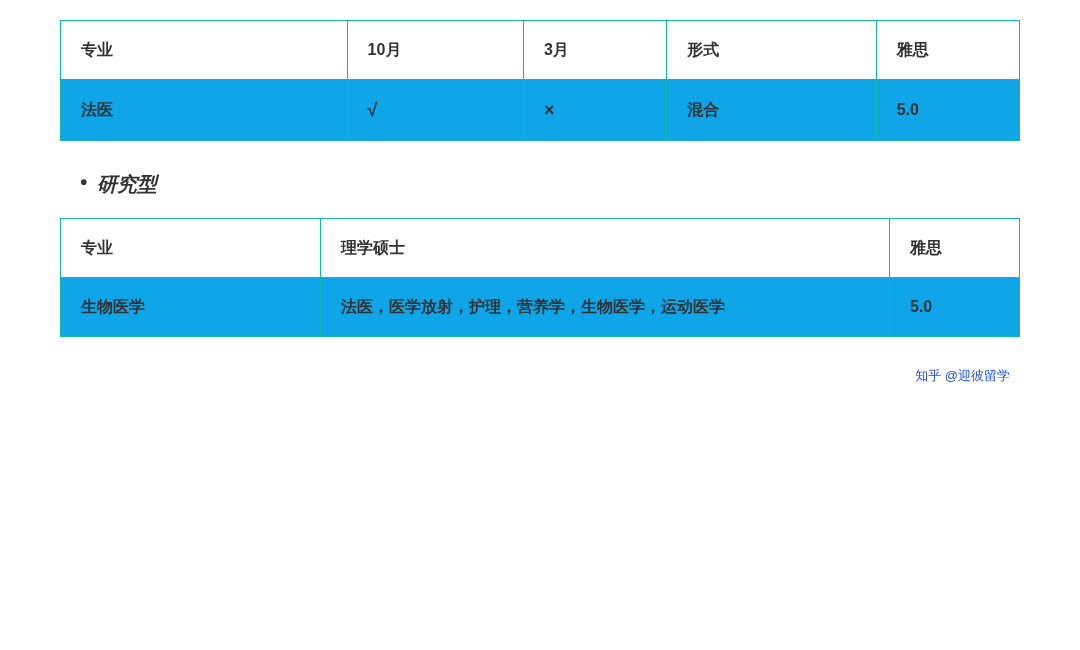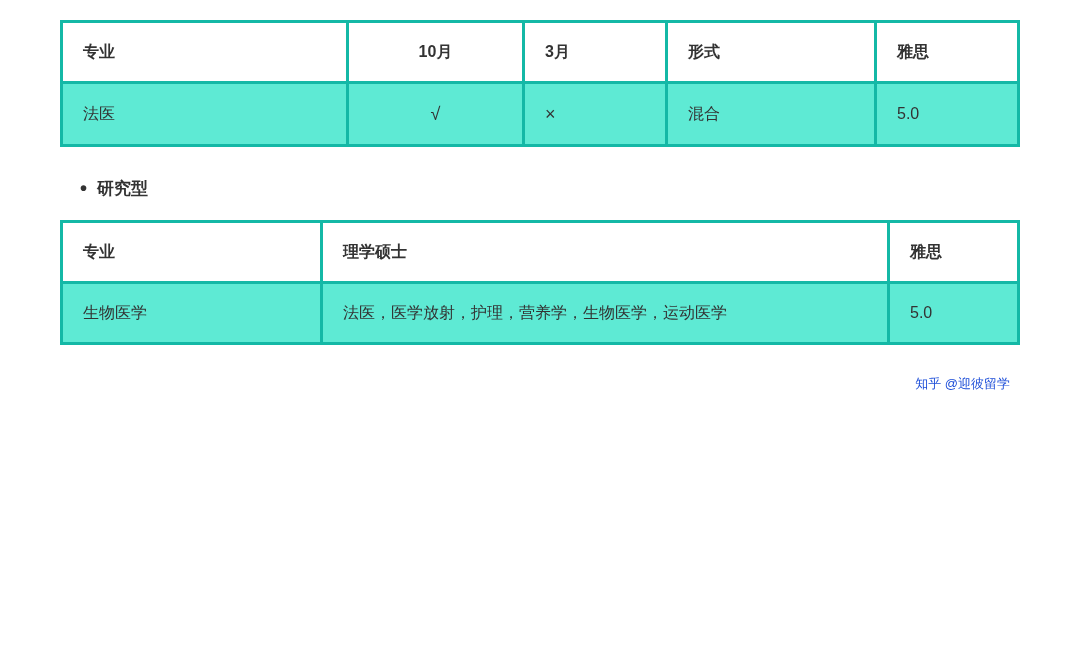--- a/index.html
+++ b/index.html
@@ -22,53 +22,54 @@
       margin-bottom: 24px;
     }
 
     table {
       width: 100%;
       border-collapse: collapse;
       margin-bottom: 30px;
     }
 
     th, td {
-      border: 3px solid #14b8a6;
+      border: 1px solid #14b8a6;
       padding: 16px 20px;
       text-align: left;
       vertical-align: middle;
       line-height: 1.6;
     }
 
     th {
       font-weight: bold;
       background-color: #ffffff;
     }
 
     td {
-      background-color: #5eead4;
-      font-weight: normal;
+      background-color: #0ea5e9;
+      font-weight: bold;
     }
 
     .col-major { width: 260px; }
-    .col-oct   { width: 160px; text-align: center; }
+    .col-oct   { width: 160px; }
     .col-mar   { width: 130px; }
     .col-form  { width: 190px; }
     .col-ielts { width: 130px; }
 
     .col-major2 { width: 260px; }
     .col-dir    { width: auto; }
     .col-ielts2 { width: 130px; }
 
     .bullet-heading {
       display: flex;
       align-items: flex-start;
       margin: 30px 0 20px 20px;
-      font-size: 17px;
+      font-size: 20px;
       font-weight: bold;
+      font-style: italic;
     }
 
     .bullet-heading::before {
       content: "•";
       font-size: 20px;
       margin-right: 10px;
       color: #333;
     }
 
     .watermark {

